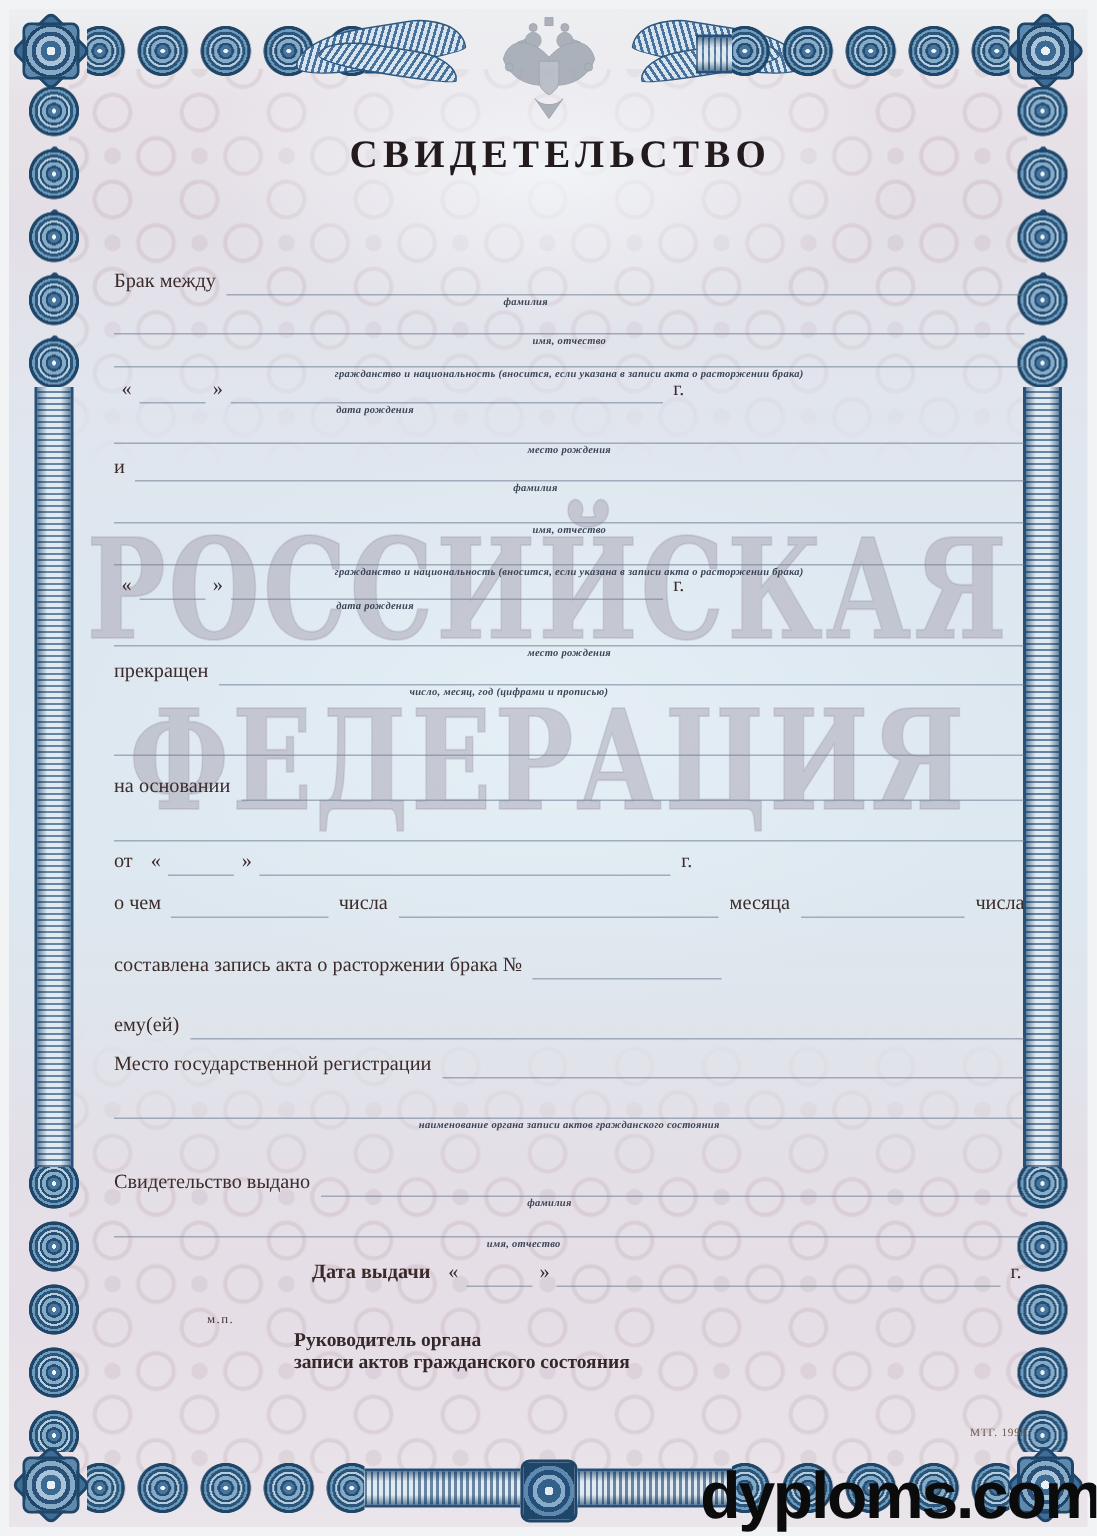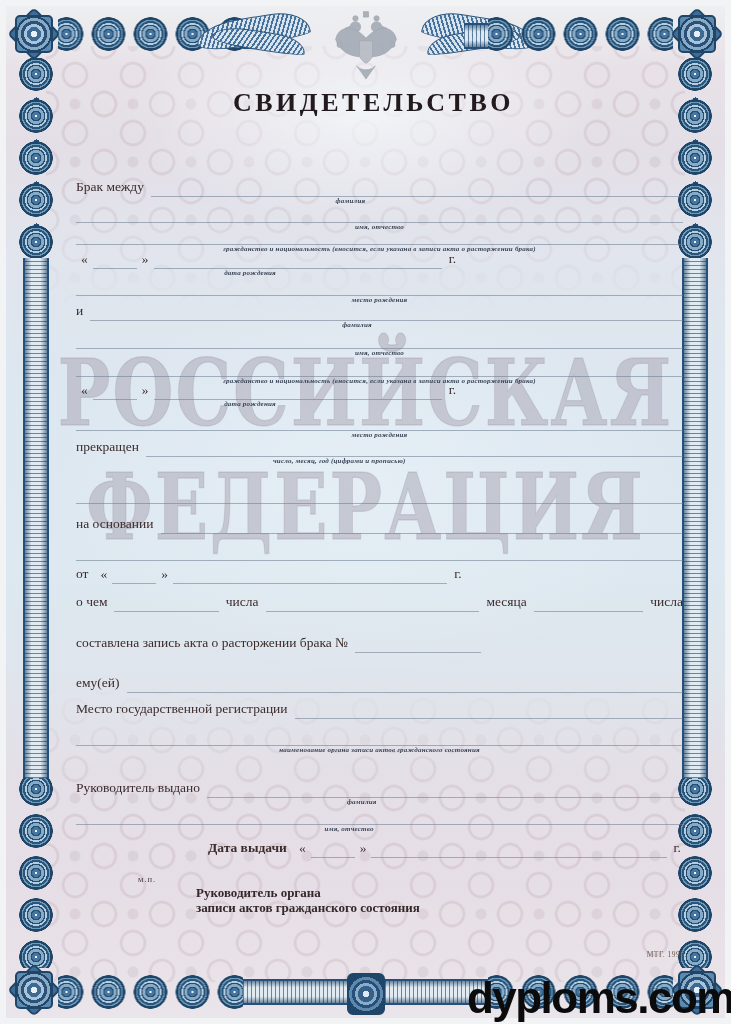--- a/index.html
+++ b/index.html
@@ -289,21 +289,21 @@
     <div class="row" style="top:700px">
       <span class="lbl">Место государственной регистрации</span>
       <span class="fill"></span>
     </div>
     <div class="row" style="top:727px">
       <span class="fill">
           <i class="sub">наименование органа записи актов гражданского состояния</i>
         </span>
     </div>
     <div class="row" style="top:779px">
-      <span class="lbl">Руководитель выдано</span>
+      <span class="lbl">Свидетельство выдано</span>
       <span class="fill">
           <i class="sub sub-fam">фамилия</i>
         </span>
     </div>
     <div class="row" style="top:806px">
       <span class="fill">
           <i class="sub sub-90">имя, отчество</i>
         </span>
     </div>
     <div class="row" style="top:839px">

